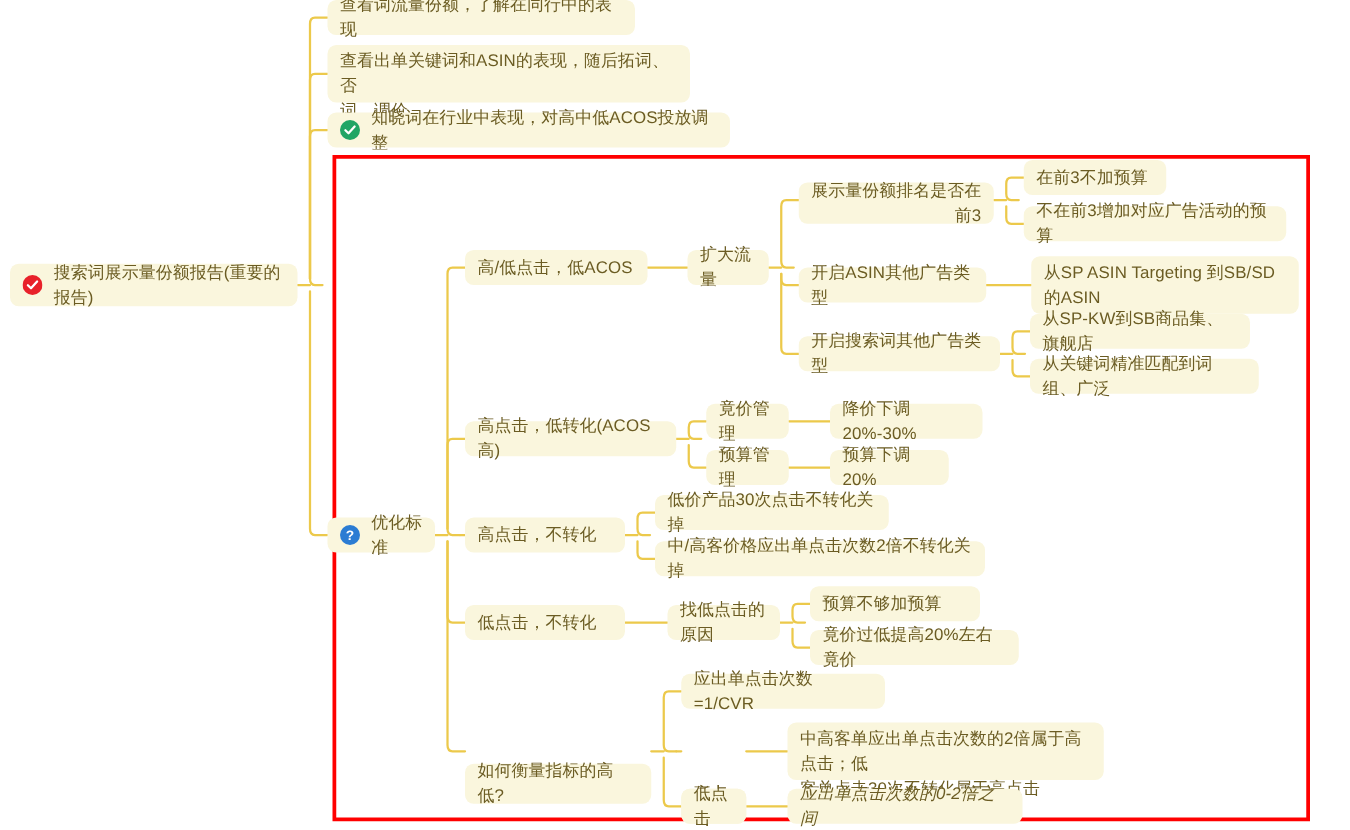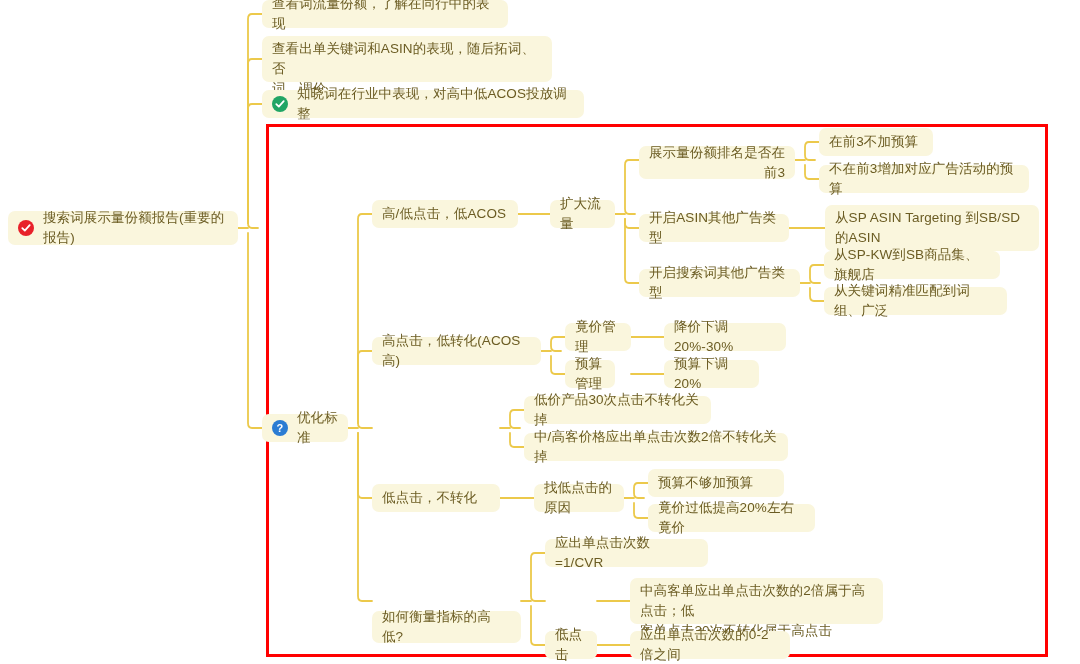--- a/index.html
+++ b/index.html
@@ -204,27 +204,30 @@
 
   <div class="node" style="left:372px; top:337px; width:169px; height:28px;">
     <span class="label">高点击，低转化(ACOS高)</span>
   </div>
   <div class="node" style="left:565px; top:323px; width:66px; height:28px;">
     <span class="label">竟价管理</span>
   </div>
   <div class="node" style="left:664px; top:323px; width:122px; height:28px;">
     <span class="label">降价下调20%-30%</span>
   </div>
-  <div class="node" style="left:565px; top:360px; width:50px; height:28px;">
+  <div class="node" style="left:565px; top:360px; width:66px; height:28px;">
     <span class="label">预算管理</span>
   </div>
   <div class="node" style="left:664px; top:360px; width:95px; height:28px;">
     <span class="label">预算下调20%</span>
   </div>
 
+  <div class="node" style="left:372px; top:414px; width:128px; height:28px;">
+    <span class="label">高点击，不转化</span>
+  </div>
   <div class="node" style="left:524px; top:396px; width:187px; height:28px;">
     <span class="label">低价产品30次点击不转化关掉</span>
   </div>
   <div class="node" style="left:524px; top:433px; width:264px; height:28px;">
     <span class="label">中/高客价格应出单点击次数2倍不转化关掉</span>
   </div>
 
   <div class="node" style="left:372px; top:484px; width:128px; height:28px;">
     <span class="label">低点击，不转化</span>
   </div>
@@ -247,17 +250,17 @@
   <div class="node" style="left:545px; top:587px; width:52px; height:28px;margin-top:44px;">
     <span class="label">高点击</span>
   </div>
   <div class="node" style="left:630px; top:578px; width:253px; height:46px; align-items:flex-start; padding-top:3px;">
     <span class="label">中高客单应出单点击次数的2倍属于高点击；低
 客单点击30次不转化属于高点击</span>
   </div>
   <div class="node" style="left:545px; top:631px; width:52px; height:28px;">
     <span class="label">低点击</span>
   </div>
-  <div class="node" style="left:630px; top:631px; width:160px; height:28px;">
+  <div class="node" style="left:630px; top:631px; width:188px; height:28px;font-style:italic;">
     <span class="label">应出单点击次数的0-2倍之间</span>
   </div>
 
 </div>
 
 </body></html>

